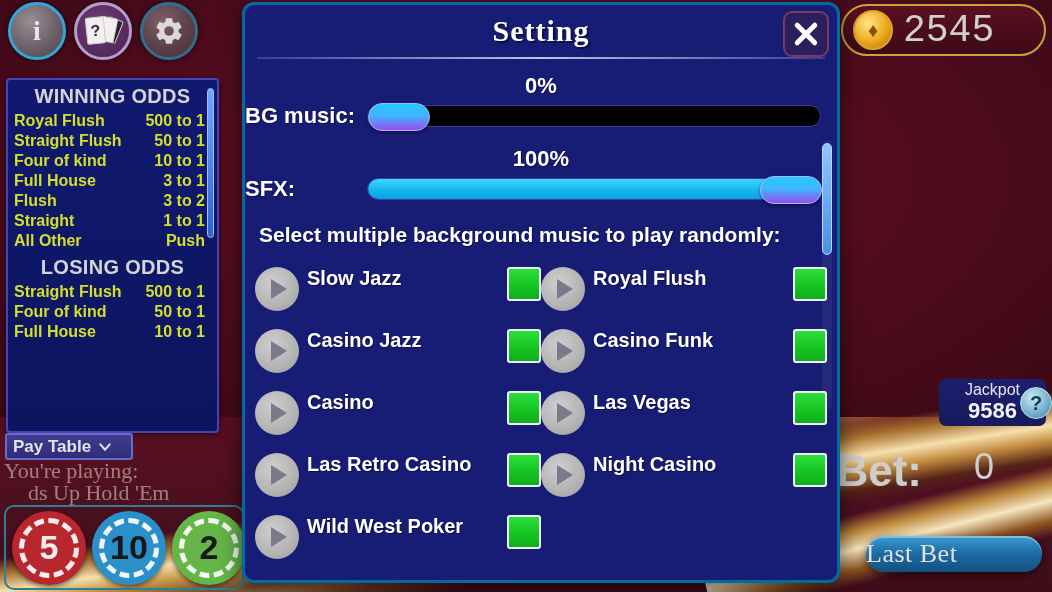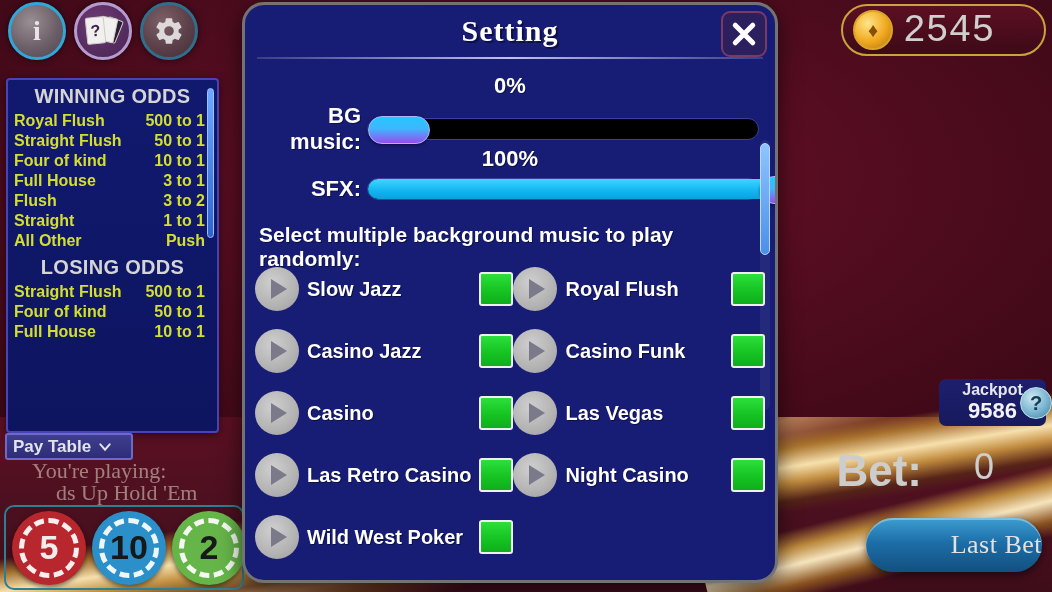--- a/index.html
+++ b/index.html
@@ -140,21 +140,21 @@
     padding: 0 6px;
     color: #e3e3ea; font-size: 17px; font-weight: bold;
   }
   .chev { width: 16px; height: 16px; }
 
   .playing-text {
     position: absolute; left: 4px; top: 460px;
     color: rgba(228,216,200,.55);
     font-family: "Liberation Serif", serif;
     font-size: 22px; line-height: 22px;
-    z-index: 4; white-space: nowrap; margin-left: 28px;
+    z-index: 4; white-space: nowrap;
   }
   .playing-text .l2 { margin-left: 24px; display: block; }
 
   
   .chip-tray {
     position: absolute; left: 4px; bottom: 2px;
     width: 240px; height: 85px;
     border: 2px solid #2d7f92;
     border-radius: 10px;
     z-index: 5;
@@ -206,59 +206,59 @@
     font-family: Liberation Mono, monospace;
   }
 
   .jackpot-box {
     position: absolute; right: 6px; top: 379px;
     width: 107px; height: 47px;
     background: linear-gradient(180deg, #1d1f6e 0%, #171a5c 100%);
     border-radius: 7px; z-index: 6;
     text-align: center; padding-top: 2px;
   }
-  .jackpot-label { color: #e6e6ee; font-size: 16px; font-weight: bold; line-height: 18px; }
+  .jackpot-label { color: #e6e6ee; font-size: 16px; font-weight: normal; line-height: 18px; }
   .jackpot-val { color: #f2f2f8; font-size: 22px; font-weight: bold; line-height: 24px; }
   .jackpot-q {
     position: absolute; right: -6px; top: 8px;
     width: 32px; height: 32px; border-radius: 50%;
     background: radial-gradient(circle at 38% 32%, #cfe8f2 0%, #7fb9d4 50%, #3f7f9e 100%);
     border: 1px solid #bfe0ef;
     display: flex; align-items: center; justify-content: center;
     color: #123d52; font-size: 20px; font-weight: bold;
   }
 
   .bet-label {
     position: absolute; right: 130px; top: 446px;
     color: #cdcdcd; font-size: 44px; font-weight: bold; z-index: 5;
   }
   .bet-value {
     position: absolute; right: 58px; top: 446px;
     color: #cdcdcd; font-size: 36px; z-index: 5;
   }
   .last-bet-btn {
     position: absolute; right: 10px; bottom: 20px;
-    width: 176px; height: 54px; border-radius: 27px;
+    width: 176px; height: 36px; border-radius: 27px;
     background: linear-gradient(180deg, #3d9ed1 0%, #1d6ea8 45%, #12507f 100%);
     box-shadow: inset 0 2px 0 rgba(255,255,255,.35), 0 3px 9px rgba(0,0,0,.55);
-    display: flex; align-items: center; justify-content: flex-end;
+    display: flex; align-items: center; justify-content: flex-start;
     z-index: 6;
   }
   .last-bet-btn span {
     font-family: "Liberation Serif", serif;
     font-size: 26px; color: #e2e2e2; letter-spacing: .5px;
   }
 
   
   .dialog {
     position: absolute; left: 242px; top: 2px;
-    width: 536px; height: 581px;
+    width: 598px; height: 581px;
     background: #171c74;
-    border: 3px solid #737373;
-    border-radius: 22px;
+    border: 3px solid #0369a1;
+    border-radius: 12px;
     z-index: 20; overflow: hidden;
     box-shadow: 0 6px 22px rgba(0,0,0,.6);
   }
   .dlg-title {
     text-align: center; padding-top: 9px;
     font-family: "Liberation Serif", serif;
     font-size: 30px; font-weight: bold; color: #ffffff;
     text-shadow: 2px 2px 0 rgba(0,0,0,.45);
     letter-spacing: 1px;
   }
@@ -279,23 +279,22 @@
 
   .slider-row { position: absolute; left: 0; right: 0; }
   .pct {
     text-align: center; color: #ffffff;
     font-size: 22px; font-weight: bold;
     text-shadow: 1px 1px 0 rgba(0,0,0,.4);
   }
   .srow { display: flex; align-items: center; }
   .slabel {
     color: #ffffff; font-size: 22px; font-weight: bold;
-    text-align: right; padding-right: 6px;
+    padding-right: 6px;
     text-shadow: 1px 1px 0 rgba(0,0,0,.4);
-    padding-left: 43px;
   }
   .track {
     position: relative; height: 22px; border-radius: 11px;
     background: #000000; flex: 1;
     border: 1px solid #3b3fa0;
   }
   .fill {
     position: absolute; left: 0; top: 0; bottom: 0;
     border-radius: 11px;
     background: linear-gradient(180deg, #3fd6ff 0%, #12b4f0 60%, #0aa0e0 100%);
@@ -313,21 +312,21 @@
     color: #ffffff; font-size: 21px; font-weight: bold;
     text-shadow: 1px 1px 0 rgba(0,0,0,.4);
   }
 
   .music-grid {
     position: absolute; left: 10px; right: 10px; top: 262px;
     display: grid;
     grid-template-columns: 1fr 1fr;
     row-gap: 18px;
   }
-  .music-item { display: flex; align-items: center; gap: 8px; }
+  .music-item { display: flex; gap: 8px; }
   .play-btn {
     width: 44px; height: 44px; border-radius: 50%;
     background: radial-gradient(circle at 40% 35%, #cfcfcf 0%, #b3b3b3 60%, #9a9a9a 100%);
     display: flex; align-items: center; justify-content: center;
     flex: 0 0 auto;
   }
   .play-tri {
     width: 0; height: 0;
     border-left: 16px solid #7a7a8a;
     border-top: 10px solid transparent;

